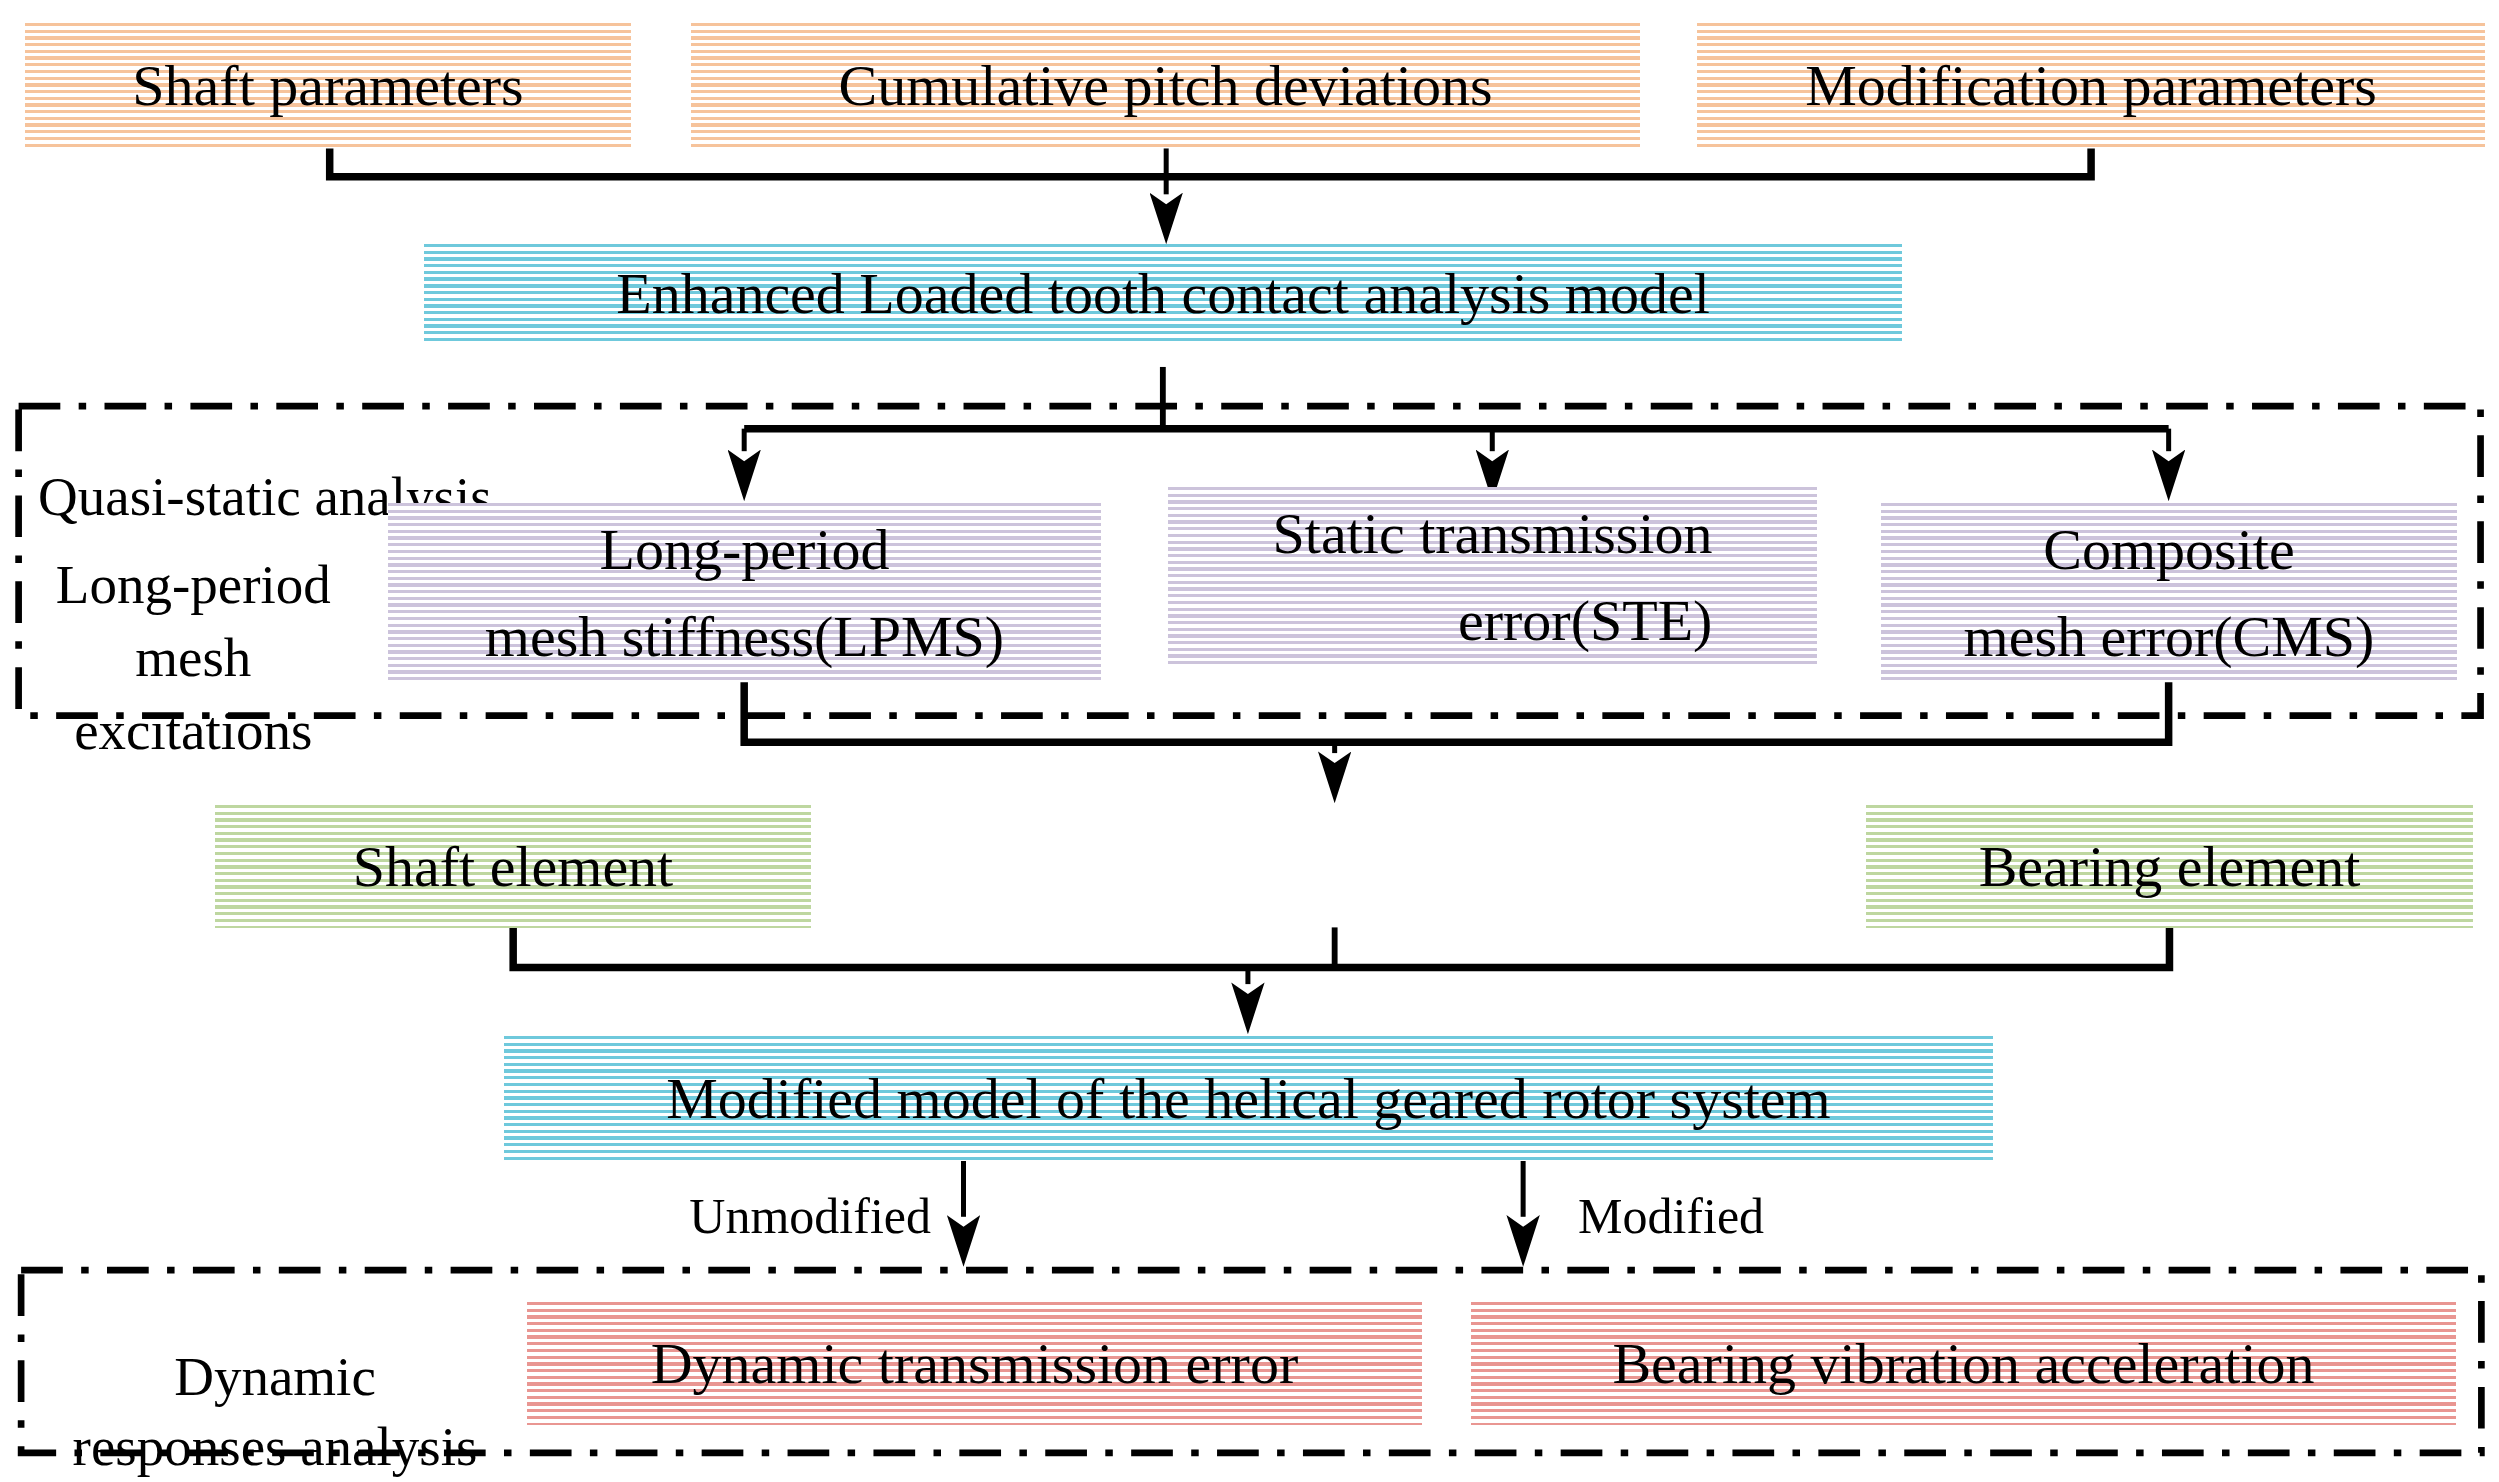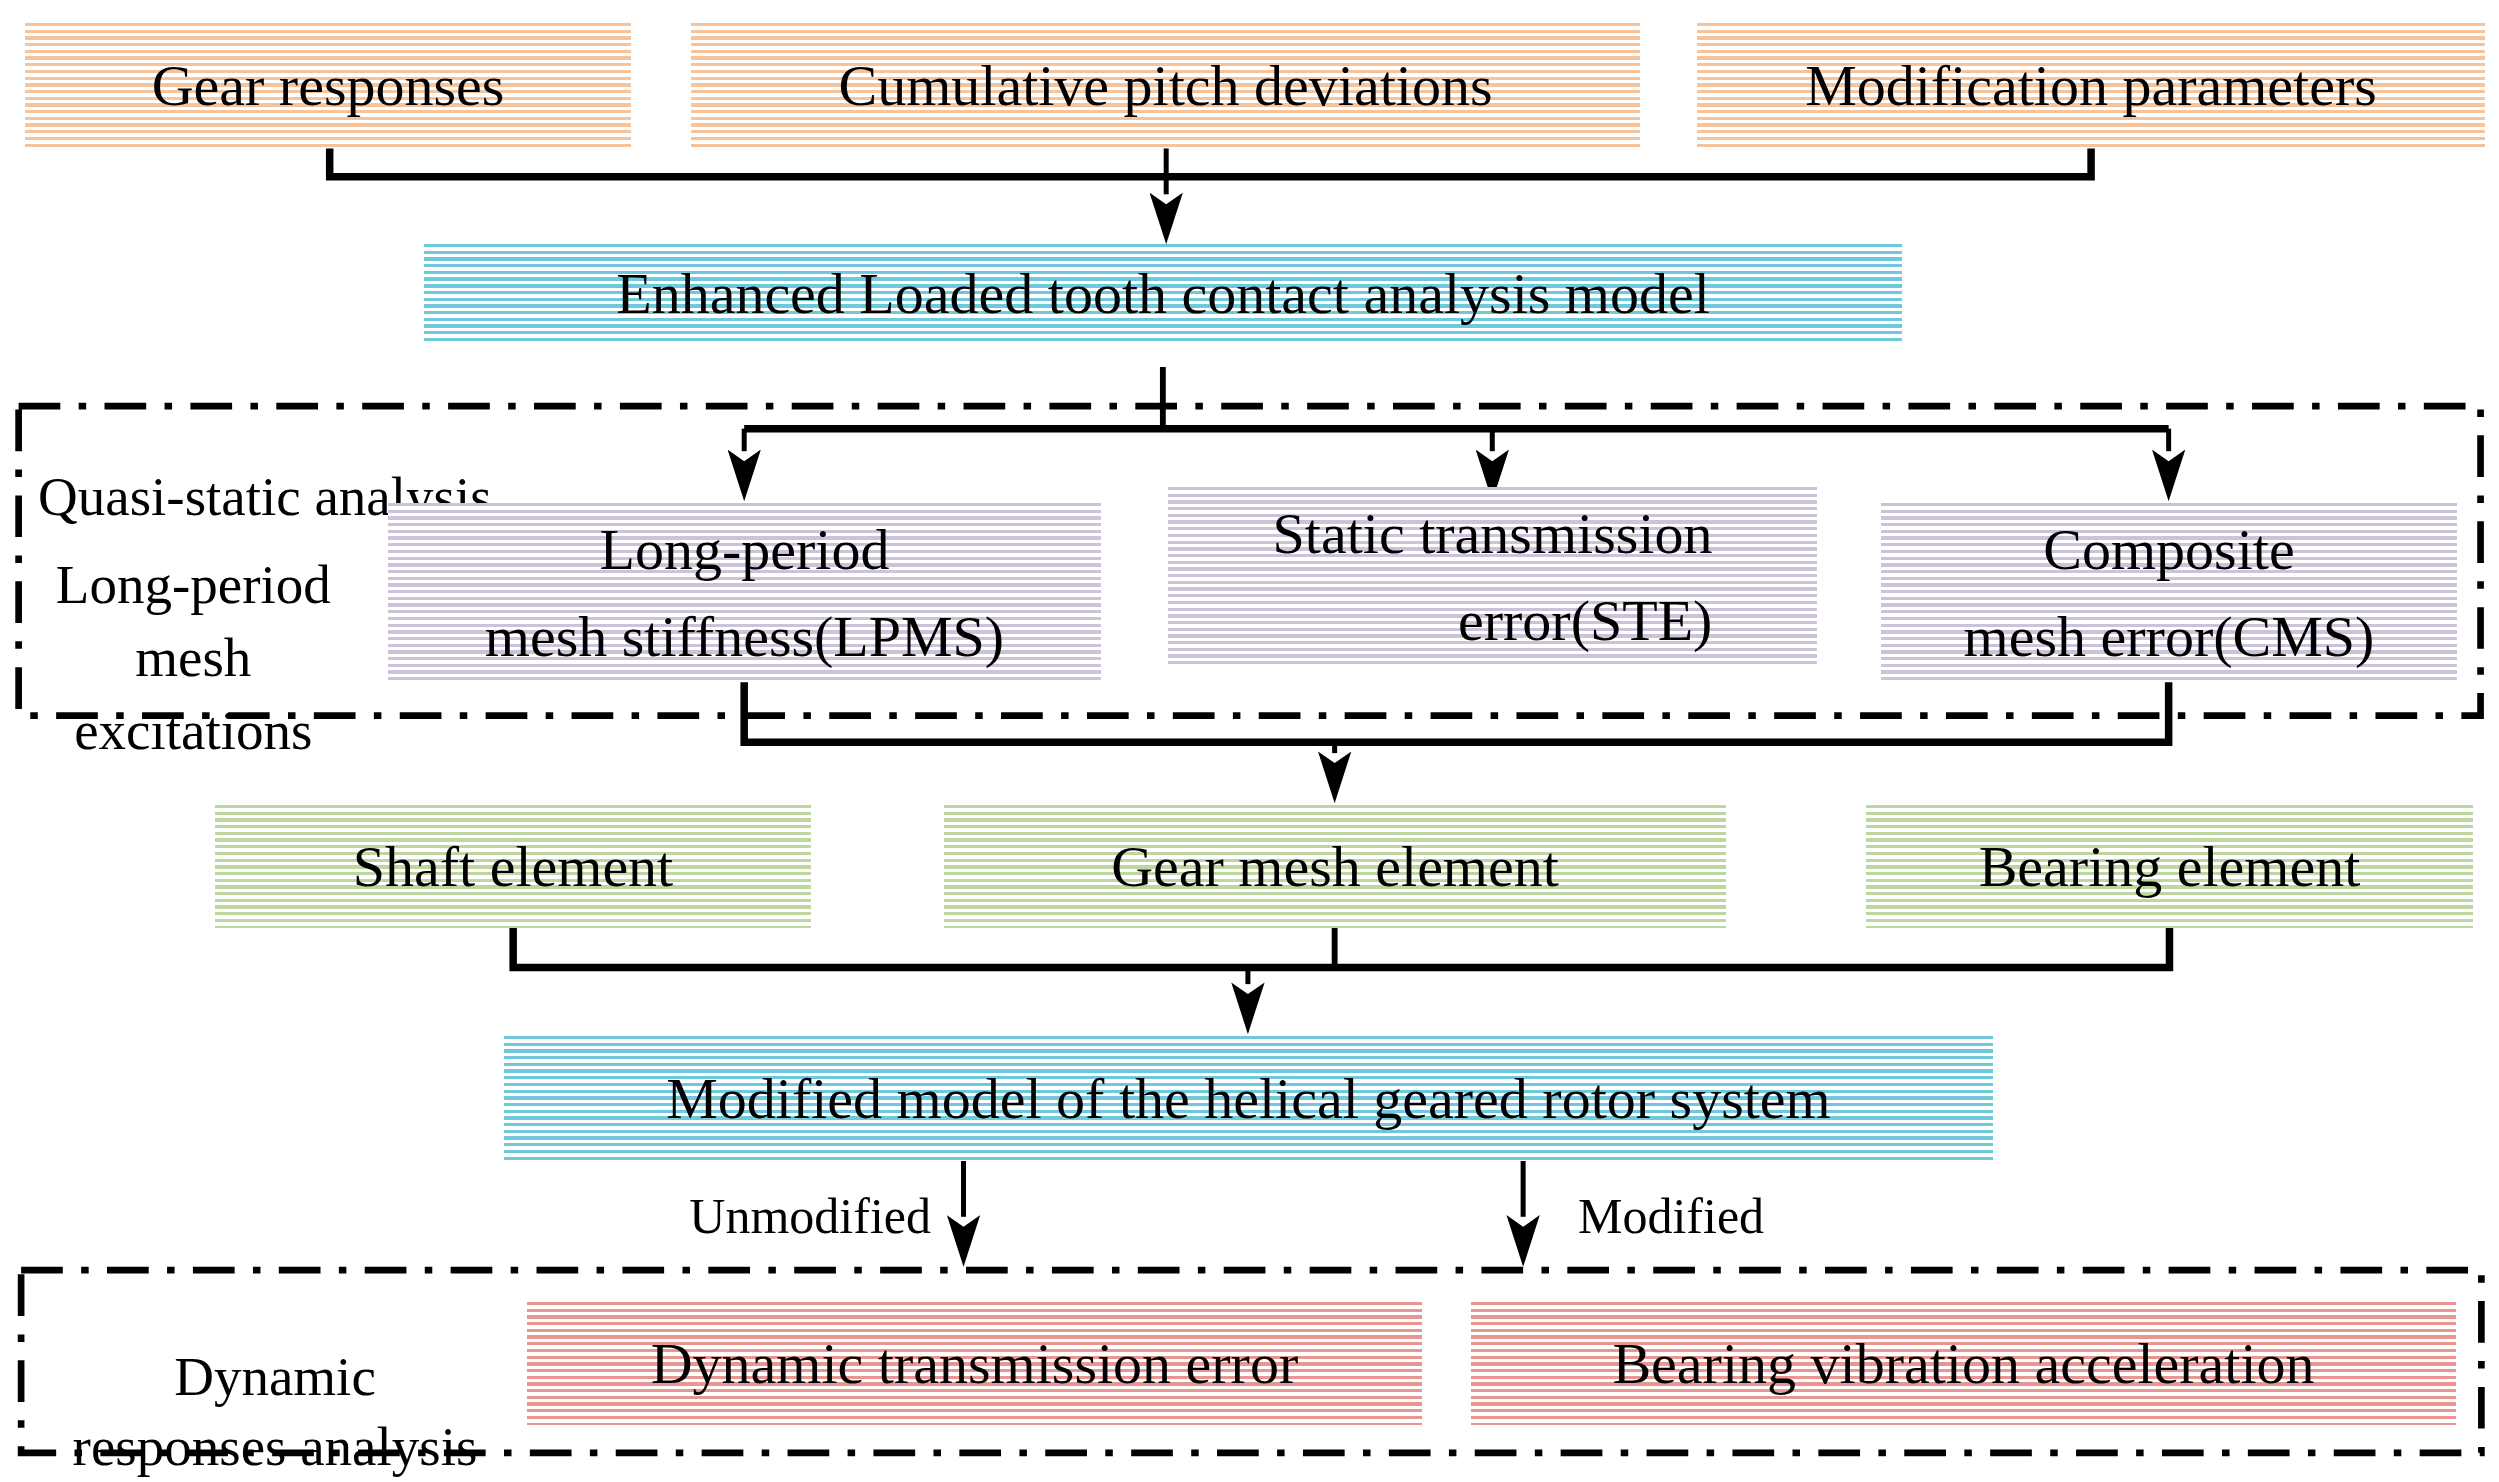--- a/index.html
+++ b/index.html
@@ -91,21 +91,21 @@
 
     <path class="bus" d="M615 1112 L615 1160 L2601 1160 L2601 1112"></path>
     <path class="stub" d="M1600 1112 L1600 1160"></path>
     <path class="shaft" d="M1496 1160 L1496 1180" marker-end="url(#arrow)"></path>
 
     <path class="shaft" d="M1155 1392 L1155 1459" marker-end="url(#arrow)"></path>
     <path class="shaft" d="M1826 1392 L1826 1459" marker-end="url(#arrow)"></path>
   </svg>
 
   <div class="node stripes-orange" style="left:25px; top:23.4px; width:606px; height:125px;">
-    <span>Gear responses</span>
+    <span>Shaft parameters</span>
   </div>
   <div class="node stripes-orange" style="left:691px; top:23.4px; width:949px; height:125px;">
     <span>Cumulative pitch deviations</span>
   </div>
   <div class="node stripes-orange" style="left:1697px; top:23.4px; width:788px; height:125px;">
     <span>Modification parameters</span>
   </div>
 
   <div class="node stripes-cyan" style="left:424px; top:244px; width:1478px; height:100px;">
     <span>Enhanced Loaded tooth contact analysis model</span>
@@ -135,23 +135,20 @@
   <div class="node stripes-purple" style="left:1881px; top:503px; width:576px; height:179px;">
     <div class="two-line">
       <div>Composite</div>
       <div>mesh error(CMS)</div>
     </div>
   </div>
 
   <div class="node stripes-green" style="left:215px; top:805px; width:596px; height:123px;">
     <span>Shaft element</span>
   </div>
-  <div class="node stripes-green" style="left:944px; top:805px; width:782px; height:123px;">
-    <span>Gear mesh element</span>
-  </div>
   <div class="node stripes-green" style="left:1866px; top:805px; width:607px; height:123px;">
     <span>Bearing element</span>
   </div>
 
   <div class="node stripes-cyan" style="left:504px; top:1036px; width:1489px; height:125px;">
     <span>Modified model of the helical geared rotor system</span>
   </div>
 
   <div class="edge-label" style="left:621px; top:1191px; width:310px; text-align:right;">
     <span>Unmodified</span>

